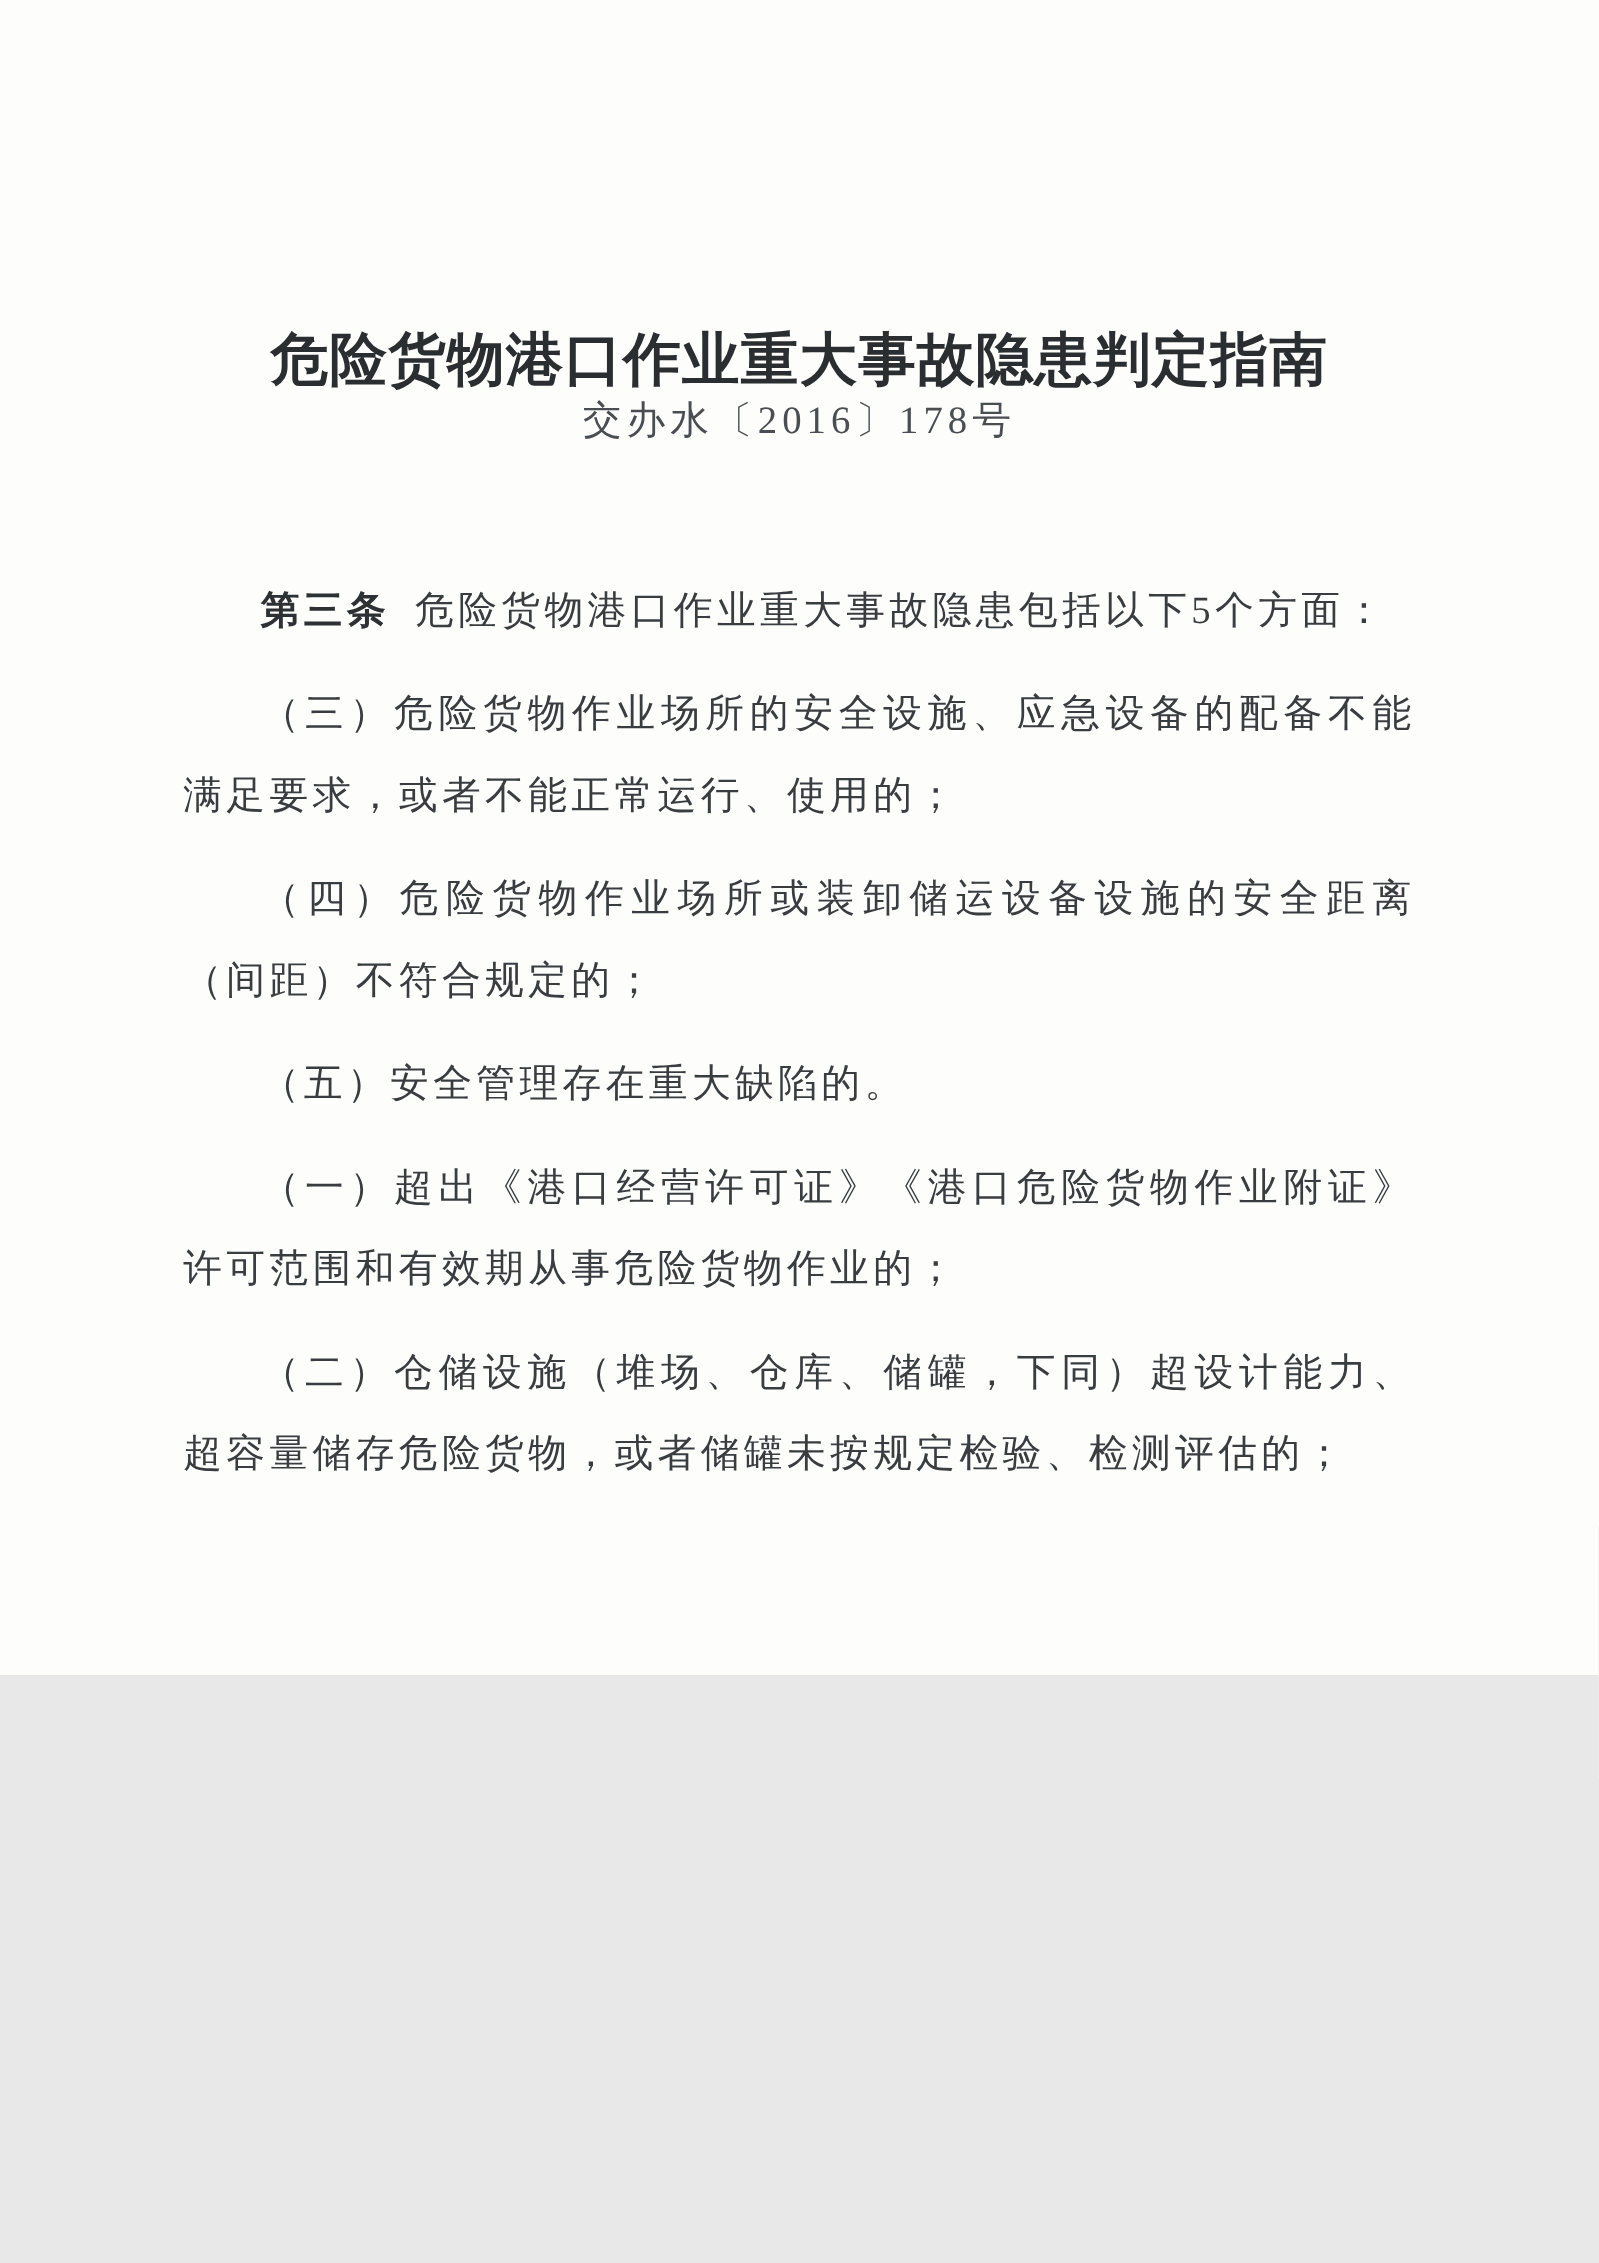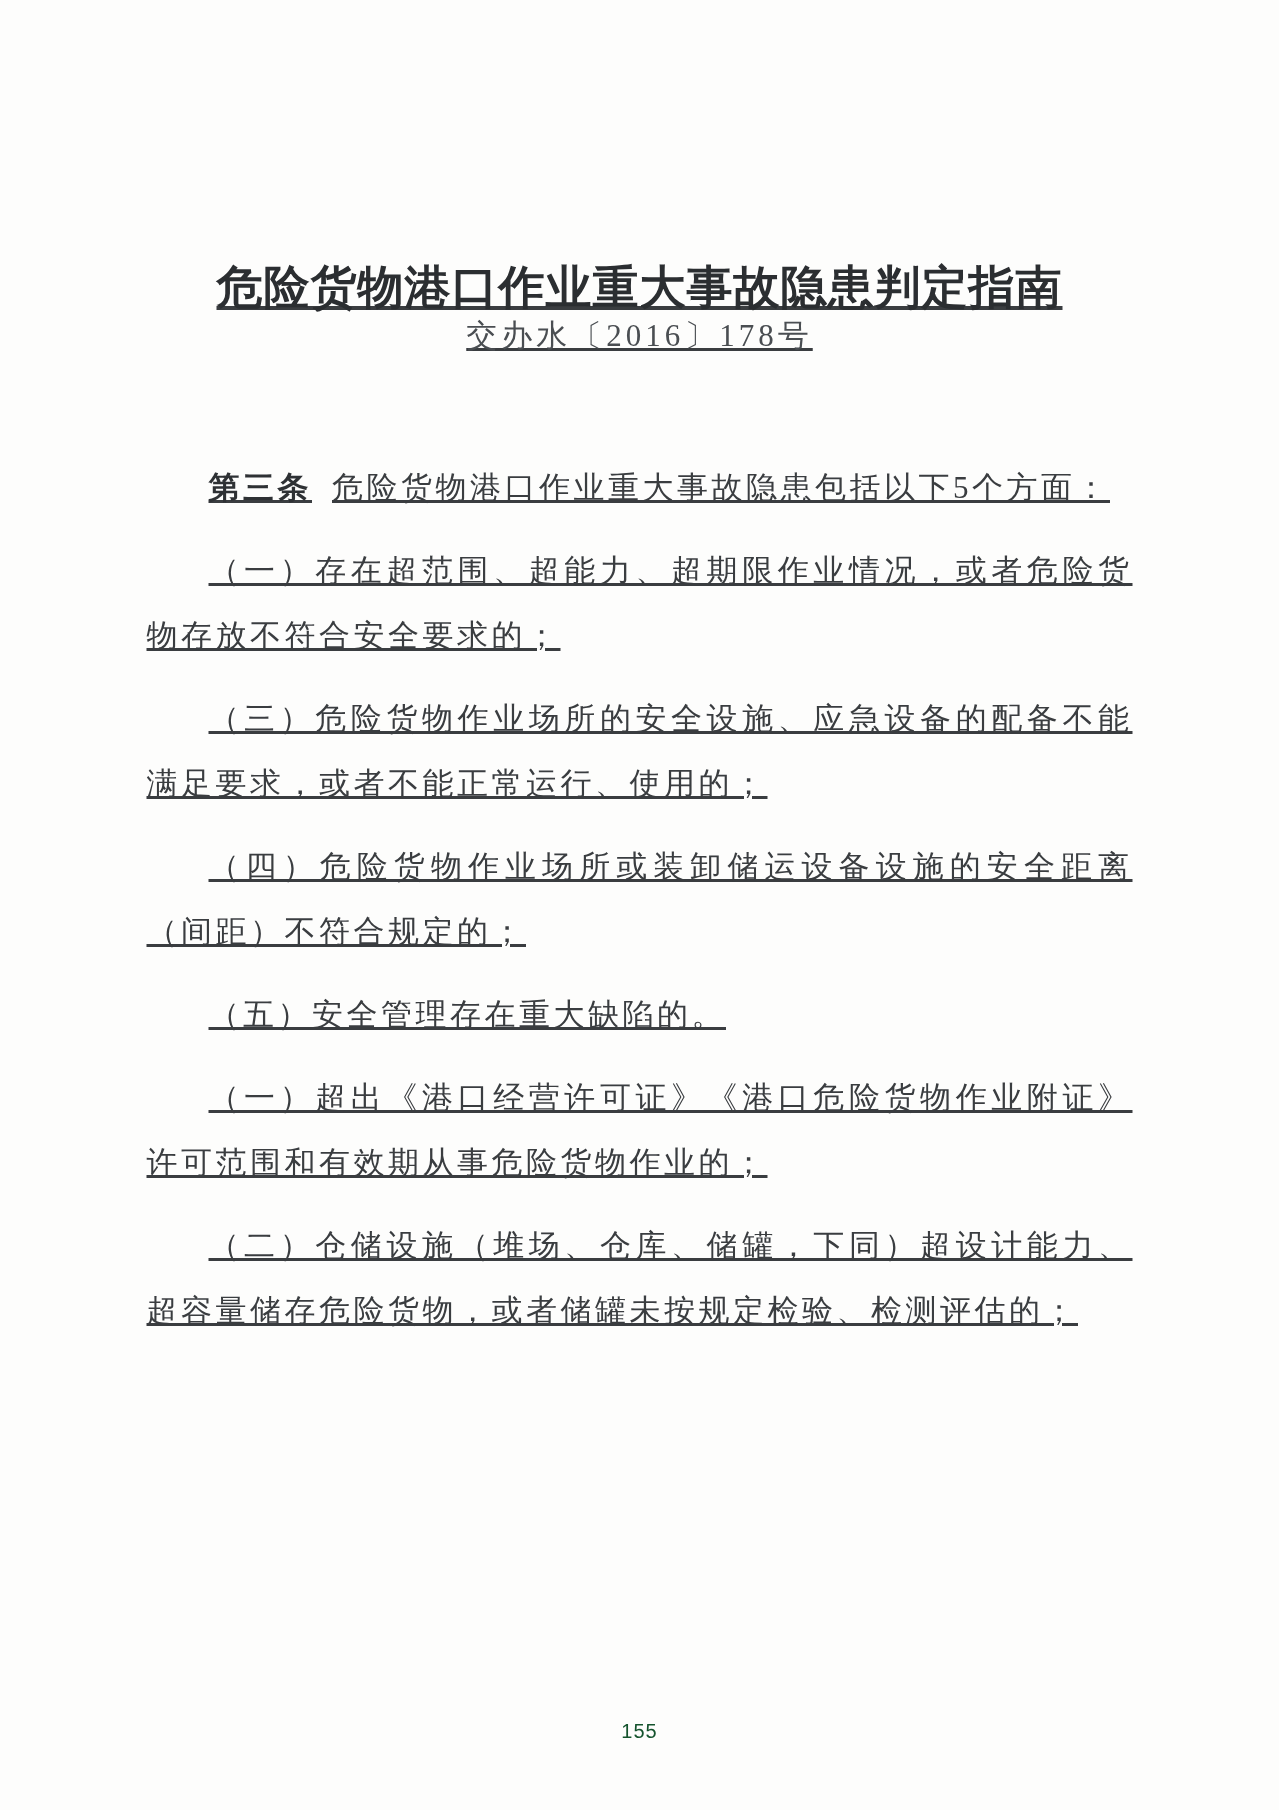--- a/index.html
+++ b/index.html
@@ -3,28 +3,27 @@
 <meta charset="utf-8">
 <style>
   html, body {
     margin: 0;
     padding: 0;
     background: #e8e8e8;
   }
   .page {
     position: relative;
     width: 1279px;
-    height: 1810px;
+    height: 1340px;
     margin: 0 auto;
     background: #fdfdfc;
     font-family: "Liberation Serif", "DejaVu Serif", serif;
     color: #3a3d40;
     overflow: hidden;
     box-sizing: border-box;
-    text-decoration: underline;
   }
   .title {
     margin: 0;
     padding-top: 262px;
     text-align: center;
     font-size: 46px;
     font-weight: bold;
     letter-spacing: 1px;
     color: #2b2e31;
     line-height: 1.15;
@@ -69,21 +68,20 @@
 <body>
 
 <div class="page">
 
   <h1 class="title">危险货物港口作业重大事故隐患判定指南</h1>
 
   <div class="doc-number">交办水〔2016〕178号</div>
 
   <div class="body">
     <p class="para"><span class="para-lead">第三条</span><span class="para-text">危险货物港口作业重大事故隐患包括以下5个方面：</span></p>
-    <p class="para"><span class="para-lead"></span><span class="para-text">（一）存在超范围、超能力、超期限作业情况，或者危险货物存放不符合安全要求的；</span></p>
     <p class="para"><span class="para-lead"></span><span class="para-text">（三）危险货物作业场所的安全设施、应急设备的配备不能满足要求，或者不能正常运行、使用的；</span></p>
     <p class="para"><span class="para-lead"></span><span class="para-text">（四）危险货物作业场所或装卸储运设备设施的安全距离（间距）不符合规定的；</span></p>
     <p class="para"><span class="para-lead"></span><span class="para-text">（五）安全管理存在重大缺陷的。</span></p>
     <p class="para"><span class="para-lead"></span><span class="para-text">（一）超出《港口经营许可证》《港口危险货物作业附证》许可范围和有效期从事危险货物作业的；</span></p>
     <p class="para"><span class="para-lead"></span><span class="para-text">（二）仓储设施（堆场、仓库、储罐，下同）超设计能力、超容量储存危险货物，或者储罐未按规定检验、检测评估的；</span></p>
   </div>
 
   <div class="page-number">155</div>
 
 </div>

